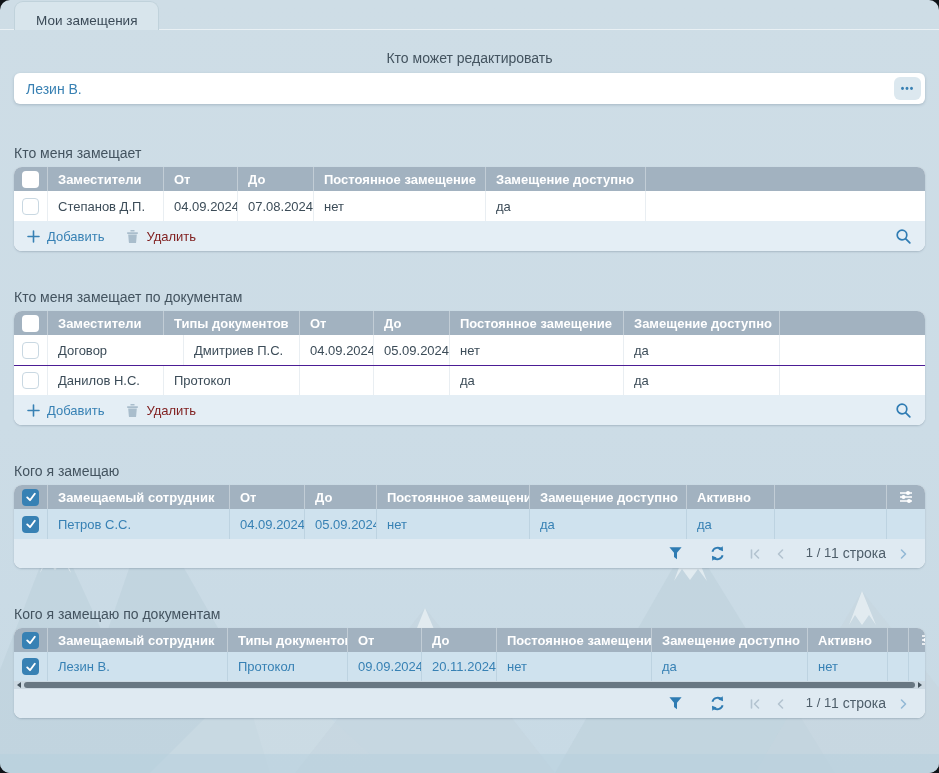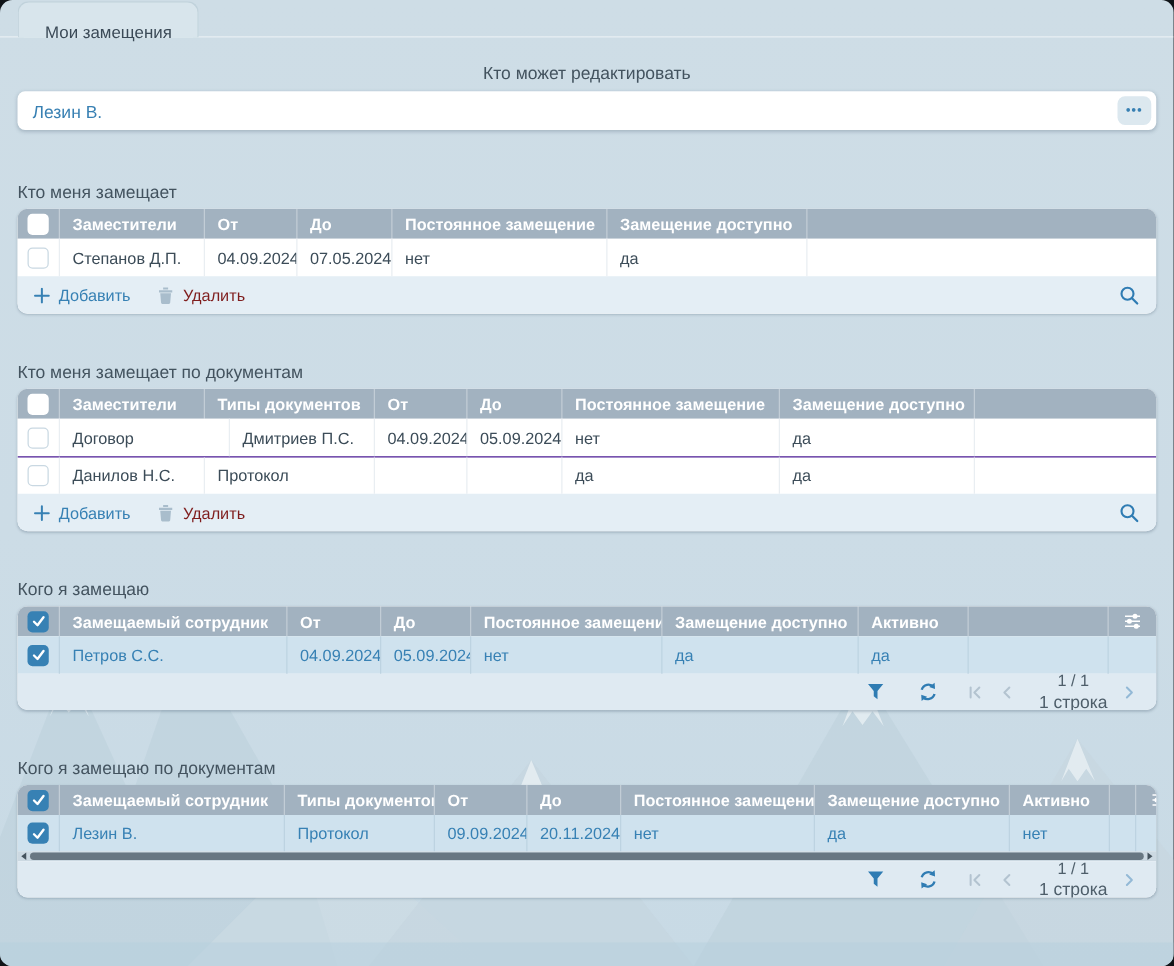--- a/index.html
+++ b/index.html
@@ -8,21 +8,21 @@
   .page {
     position:relative; width:939px; height:773px; border-radius:10px; overflow:hidden;
     background:linear-gradient(180deg,#cedde6 0%,#ccdce6 55%,#c8dae5 100%);
     font-family:"Liberation Sans", sans-serif;
   }
   .mountains { position:absolute; left:0; bottom:0; width:939px; height:300px; pointer-events:none; }
   .content { position:relative; z-index:1; }
 
   .tabstrip { height:30px; padding-left:14px; display:flex; align-items:flex-end; border-bottom:1px solid rgba(255,255,255,.55); }
   .tab {
-    height:29px; line-height:28px; padding:10px 21px; background:#d8e5ec;
+    height:29px; line-height:28px; padding:5px 21px; background:#d8e5ec;
     border:1px solid #c0d2db; border-bottom:none; border-radius:9px 9px 0 0;
     font-size:13.5px; color:#3b4a57; cursor:pointer; margin-bottom:-1px;
   }
 
   .body-pad { padding:0 14px; }
   .field-label { margin-top:20px; font-size:14px; color:#43535f;text-align:center; }
   .field-wrap { position:relative; margin-top:7px; height:31px; }
   .field-input {
     width:100%; height:31px; border:0; border-radius:6px; background:#fff;
     box-shadow:0 1px 3px rgba(70,90,110,.28); padding:0 40px 0 12px;
@@ -50,21 +50,21 @@
   .r29 { height:29px; }
 
   .fbar { display:flex; align-items:center; height:30px; background:#e4eef5; padding:0 13px; }
   .btn { display:flex; align-items:center; gap:7px; font-size:13px; cursor:pointer; background:none; border:0; font-family:inherit; }
   .btn.add { color:#3781b4; }
   .btn.del { color:#7f1d1d; margin-left:22px; }
   .spacer { flex:1; }
 
   .tbar { display:flex; align-items:center; justify-content:flex-end; height:29px; background:#dfeaf2; padding:0 15px; }
   .tbar .ic { cursor:pointer; }
-  .pageinfo { display:flex; flex-direction:column; align-items:center; line-height:1.15; color:#4e5e6a; margin:0 10px; }
+  .pageinfo { display:flex; flex-direction:row; align-items:center; line-height:1.15; color:#4e5e6a; margin:0 10px; }
   .pnum { font-size:13px; }
   .prows { font-size:14px; }
 
   .cb { width:17px; height:17px; border-radius:4px; display:flex; align-items:center; justify-content:center; cursor:pointer; }
   .cb-white { background:#fff; }
   .cb-outline { background:#fff; border:1px solid #c9d8e2; }
   .cb-on { background:#3781b4; }
 
   .caret { margin-left:7px; }
 
@@ -123,21 +123,21 @@
           <div class="cell" style="width:172px">Постоянное замещение</div>
           <div class="cell" style="width:160px">Замещение доступно</div>
           <div class="cell flex1"></div>
         </div>
         <div class="drow">
           <div class="cell ccb">
                 <span class="cb cb-outline"></span>
               </div>
           <div class="cell" style="width:116px">Степанов Д.П.</div>
           <div class="cell" style="width:74px">04.09.2024</div>
-          <div class="cell" style="width:76px">07.05.2024</div>
+          <div class="cell" style="width:76px">07.08.2024</div>
           <div class="cell" style="width:172px">нет</div>
           <div class="cell" style="width:160px">да</div>
           <div class="cell flex1"></div>
         </div>
         <div class="fbar">
           <button class="btn add">
             <svg width="13" height="13" viewBox="0 0 13 13">
                   <path d="M6.5 1v11M1 6.5h11" stroke="#3781b4" stroke-width="1.6" stroke-linecap="round"></path>
                 </svg>
             <span>Добавить</span>

